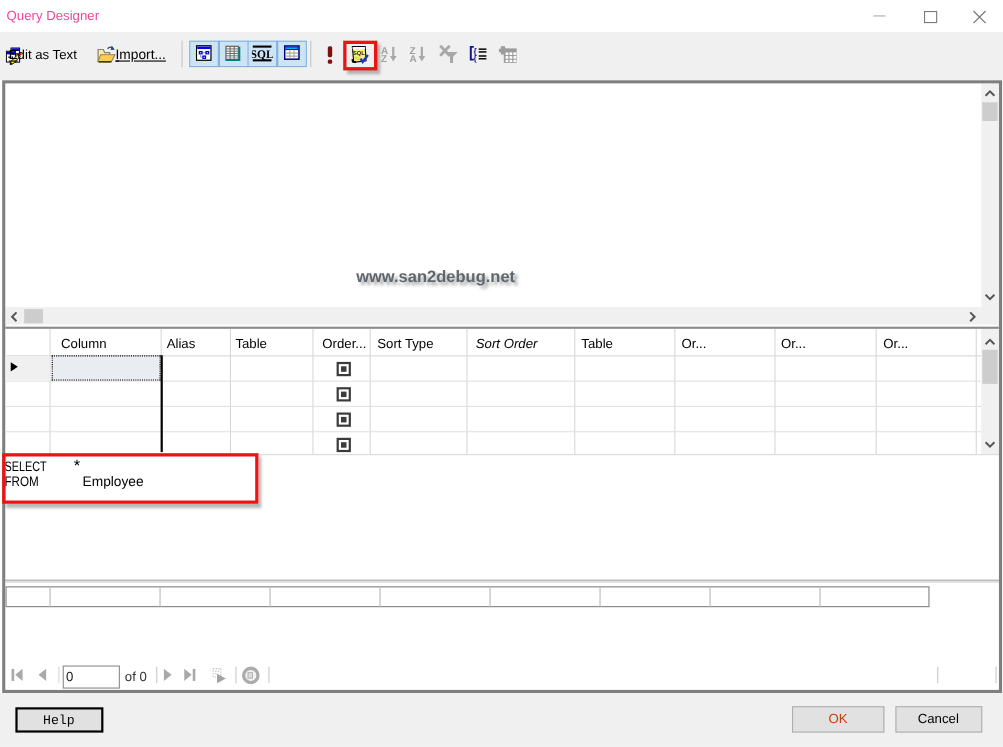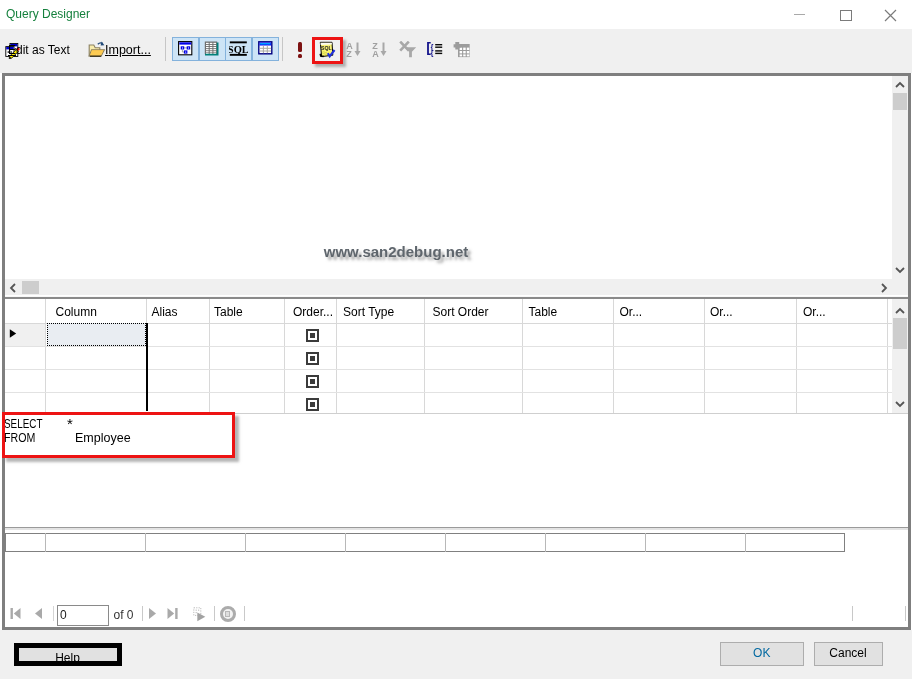--- a/index.html
+++ b/index.html
@@ -7,21 +7,21 @@
   body { font-family:"Liberation Sans", sans-serif; background:#ffffff; position:relative; }
   .abs { position:absolute; }
   .t12 { font-size:12px; color:#000; white-space:nowrap; }
   .sep { position:absolute; width:1px; background:#c6c6c6; }
   .chev { position:absolute; }
 </style>
 </head>
 <body>
 
 <div class="abs" style="left:0;top:0;width:912px;height:29px;background:#ffffff;"></div>
-<div class="abs" style="left:6px;top:7px;font-size:12px;color:#15803d;">Query Designer</div>
+<div class="abs" style="left:6px;top:7px;font-size:12px;color:#ec4899;">Query Designer</div>
 
 <div class="abs" style="left:794px;top:14px;width:11px;height:1.4px;background:#a9a9a9;"></div>
 <div class="abs" style="left:840px;top:9.5px;width:11.5px;height:11.5px;border:1.2px solid #7b7b7b;"></div>
 <svg class="abs" style="left:884px;top:8.5px;" width="13" height="13" viewBox="0 0 13 13">
   <path d="M1 1 L12 12 M12 1 L1 12" stroke="#7b7b7b" stroke-width="1.2"></path>
 </svg>
 
 <div class="abs" style="left:0;top:29px;width:912px;height:43.5px;background:#f0f0f0;"></div>
 
 <svg class="abs" style="left:5px;top:43px;" width="16" height="16" viewBox="0 0 16 16">
@@ -193,21 +193,21 @@
 <div class="abs" style="left:5px;top:296px;width:903px;height:1px;background:#f8f8f8;"></div>
 <div class="abs" style="left:5px;top:297px;width:903px;height:2px;background:#8a8a8a;"></div>
 
 <div class="abs" style="left:5px;top:299px;width:887px;height:113.5px;background:#fff;" id="grid"></div>
 
 <div class="abs t12" style="left:55.5px;top:305px;">Column</div>
 <div class="abs t12" style="left:151.5px;top:305px;">Alias</div>
 <div class="abs t12" style="left:214px;top:305px;">Table</div>
 <div class="abs t12" style="left:293px;top:305px;">Order...</div>
 <div class="abs t12" style="left:343px;top:305px;">Sort Type</div>
-<div class="abs t12" style="left:432.5px;top:305px;">Sort Order</div>
+<div class="abs t12" style="left:432.5px;top:305px;font-style:italic;">Sort Order</div>
 <div class="abs t12" style="left:528.5px;top:305px;">Table</div>
 <div class="abs t12" style="left:619.5px;top:305px;">Or...</div>
 <div class="abs t12" style="left:710px;top:305px;">Or...</div>
 <div class="abs t12" style="left:803px;top:305px;">Or...</div>
 
 <div class="abs" style="left:44.5px;top:299px;width:1px;height:113.5px;background:#d8d8d8;"></div>
 <div class="abs" style="left:146px;top:299px;width:1px;height:23.5px;background:#d8d8d8;"></div>
 <div class="abs" style="left:209px;top:299px;width:1px;height:113.5px;background:#d8d8d8;"></div>
 <div class="abs" style="left:284px;top:299px;width:1px;height:113.5px;background:#d8d8d8;"></div>
 <div class="abs" style="left:336px;top:299px;width:1px;height:113.5px;background:#d8d8d8;"></div>
@@ -306,15 +306,15 @@
 </svg>
 <div class="abs" style="left:214px;top:606px;width:1px;height:15px;background:#c9c9c9;"></div>
 <div class="abs" style="left:219.5px;top:606px;width:16px;height:16px;border:3.2px solid #ababab;border-radius:50%;background:#f2f2f2;">
     <div style="position:absolute;left:2px;top:2px;width:5.6px;height:5.6px;background:#dedede;border:0.5px solid #b8b8b8;"></div>
   </div>
 <div class="abs" style="left:243.5px;top:606px;width:1px;height:15px;background:#c9c9c9;"></div>
 <div class="abs" style="left:852px;top:606px;width:1px;height:15px;background:#c8c8c8;"></div>
 <div class="abs" style="left:905px;top:606px;width:1px;height:15px;background:#c8c8c8;"></div>
 
 <div class="abs" style="left:0;top:630px;width:912px;height:49px;background:#f0f0f0;"></div>
-<div class="abs" style="left:13.5px;top:642.5px;width:108px;height:23px;background:#e1e1e1;border:5px solid #000000;text-align:center;font-size:12px;line-height:21px;color:#000;">Help</div>
-<div class="abs" style="left:719.5px;top:642px;width:84.5px;height:23.5px;background:#e1e1e1;border:1px solid #adadad;text-align:center;font-size:12px;line-height:21.5px;color:#0369a1;">OK</div>
-<div class="abs" style="left:813.5px;top:642px;width:69px;height:23.5px;background:#e1e1e1;border:1px solid #adadad;text-align:center;font-size:12px;line-height:21.5px;color:#000;">Cancel</div>
+<div class="abs" style="left:13.5px;top:642.5px;width:80px;height:23px;background:#e1e1e1;border:2px solid #000000;text-align:center;font-size:12px;line-height:21px;color:#000;font-family:Liberation Mono, monospace;">Help</div>
+<div class="abs" style="left:719.5px;top:642px;width:84.5px;height:23.5px;background:#e1e1e1;border:1px solid #adadad;text-align:center;font-size:12px;line-height:21.5px;color:#c2410c;">OK</div>
+<div class="abs" style="left:813.5px;top:642px;width:79px;height:23.5px;background:#e1e1e1;border:1px solid #adadad;text-align:center;font-size:12px;line-height:21.5px;color:#000;">Cancel</div>
 
 </body></html>

